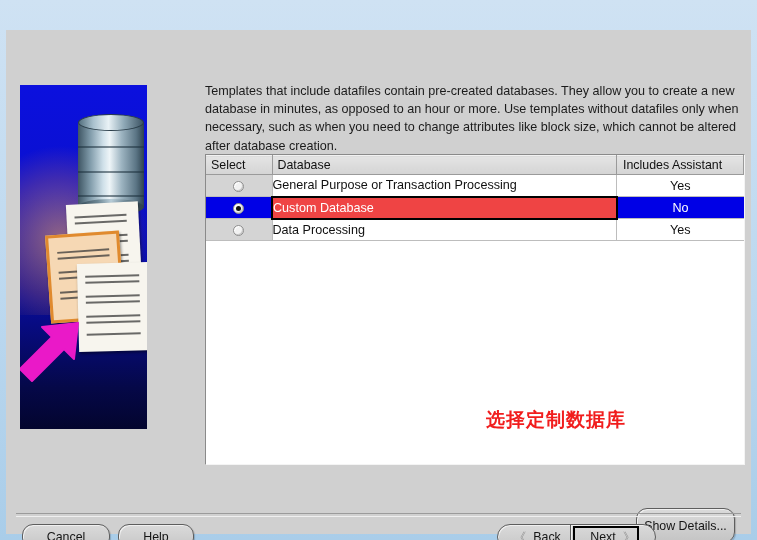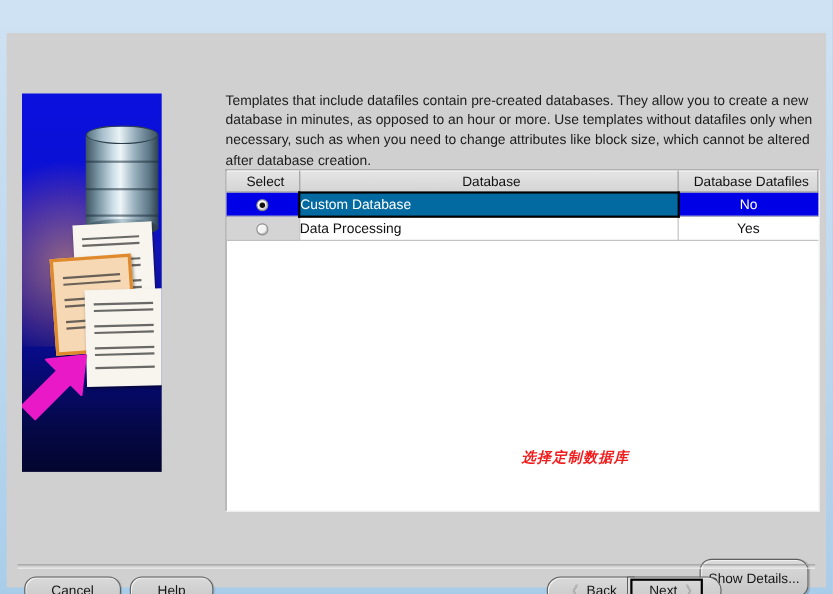--- a/index.html
+++ b/index.html
@@ -104,52 +104,51 @@
     background:#ffffff;border:1px solid #8e8e8e;box-sizing:border-box;
     border-top-color:#8a8a8a;border-left-color:#8a8a8a;
     border-right-color:#f4f4f4;border-bottom-color:#f4f4f4;
   }
   table.tpl{border-collapse:collapse;width:538px;table-layout:fixed;}
   table.tpl th{
     background:linear-gradient(180deg,#e4e4e4 0%,#d4d4d4 100%);
     border-right:1px solid #9a9a9a;border-bottom:1px solid #9a9a9a;
     border-top:1px solid #f2f2f2;
     font-weight:normal;font-size:12.4px;color:#111;
-    height:19px;padding:0 0 0 5px;text-align:center;box-sizing:border-box;
+    height:19px;padding:0 0 0 5px;text-align:left;box-sizing:border-box;
   }
   table.tpl th.c-sel{width:66px;}
   table.tpl th.c-inc{width:127px;padding-left:6px;}
   table.tpl td{
     height:22px;font-size:12.6px;color:#111;padding:0;box-sizing:border-box;
     border-bottom:1px solid #bdbdbd;
   }
   td.sel-cell{
     background:#d4d4d4;text-align:center;
     border-right:1px solid #bdbdbd;vertical-align:middle;
   }
   td.name-cell{padding-left:6px;border-right:1px solid #bdbdbd;background:#fff;}
   td.inc-cell{text-align:center;background:#fff;}
   tr.selected td.sel-cell{background:#0000e6;}
-  tr.selected td.name-cell{background:#0369a1;color:#fff;border:2px solid #000;border-right:2px solid #000;}
+  tr.selected td.name-cell{background:#ef4444;color:#fff;border:2px solid #000;border-right:2px solid #000;}
   tr.selected td.inc-cell{background:#0000e6;color:#fff;margin-top:17px;}
   .radio{
     display:inline-block;width:11px;height:11px;border-radius:50%;
     background:#f2f2f2;border:1px solid #8d8d8d;box-sizing:border-box;
     box-shadow:inset 1px 1px 0 #ffffff, inset -1px -1px 0 #c9c9c9;
     position:relative;vertical-align:middle;
   }
   .radio.on::after{
     content:"";position:absolute;left:2px;top:2px;width:5px;height:5px;
     border-radius:50%;background:#111;
   }
   #cn-note{
-    position:absolute;left:268px;top:252px;
-    font-size:13px;color:#f11d1d;font-weight:bold;letter-spacing:1px;
+    position:absolute;left:280px;top:252px;
+    font-size:19px;color:#f11d1d;font-weight:bold;letter-spacing:1px;
     font-family:"DejaVu Sans","Liberation Sans",sans-serif;
-    font-style:italic;
   }
   
   .jbtn{
     position:absolute;box-sizing:border-box;
     background:linear-gradient(180deg,#dadada 0%,#cfcfcf 55%,#c4c4c4 100%);
     border:1px solid #5e5e5e;border-radius:11px;
     font-size:12.4px;color:#151515;
     display:flex;align-items:center;justify-content:center;
     box-shadow:inset 1px 1px 0 #f0f0f0, 1px 1px 1px rgba(0,0,0,.18);
   }
@@ -235,24 +234,29 @@
     </div>
 
     <div id="desc">Templates that include datafiles contain pre-created databases. They allow you to create a new database in minutes, as opposed to an hour or more. Use templates without datafiles only when necessary, such as when you need to change attributes like block size, which cannot be altered after database creation.</div>
 
     <div id="tablepanel">
       <table class="tpl">
         <thead>
           <tr>
             <th class="c-sel">Select</th>
             <th>Database</th>
-            <th class="c-inc">Database Datafiles</th>
+            <th class="c-inc">Includes Assistant</th>
           </tr>
         </thead>
         <tbody>
+          <tr>
+            <td class="sel-cell"><span class="radio"></span></td>
+            <td class="name-cell">General Purpose or Transaction Processing</td>
+            <td class="inc-cell">Yes</td>
+          </tr>
           <tr class="selected">
             <td class="sel-cell"><span class="radio on"></span></td>
             <td class="name-cell">Custom Database</td>
             <td class="inc-cell">No</td>
           </tr>
           <tr>
             <td class="sel-cell"><span class="radio"></span></td>
             <td class="name-cell">Data Processing</td>
             <td class="inc-cell">Yes</td>
           </tr>

